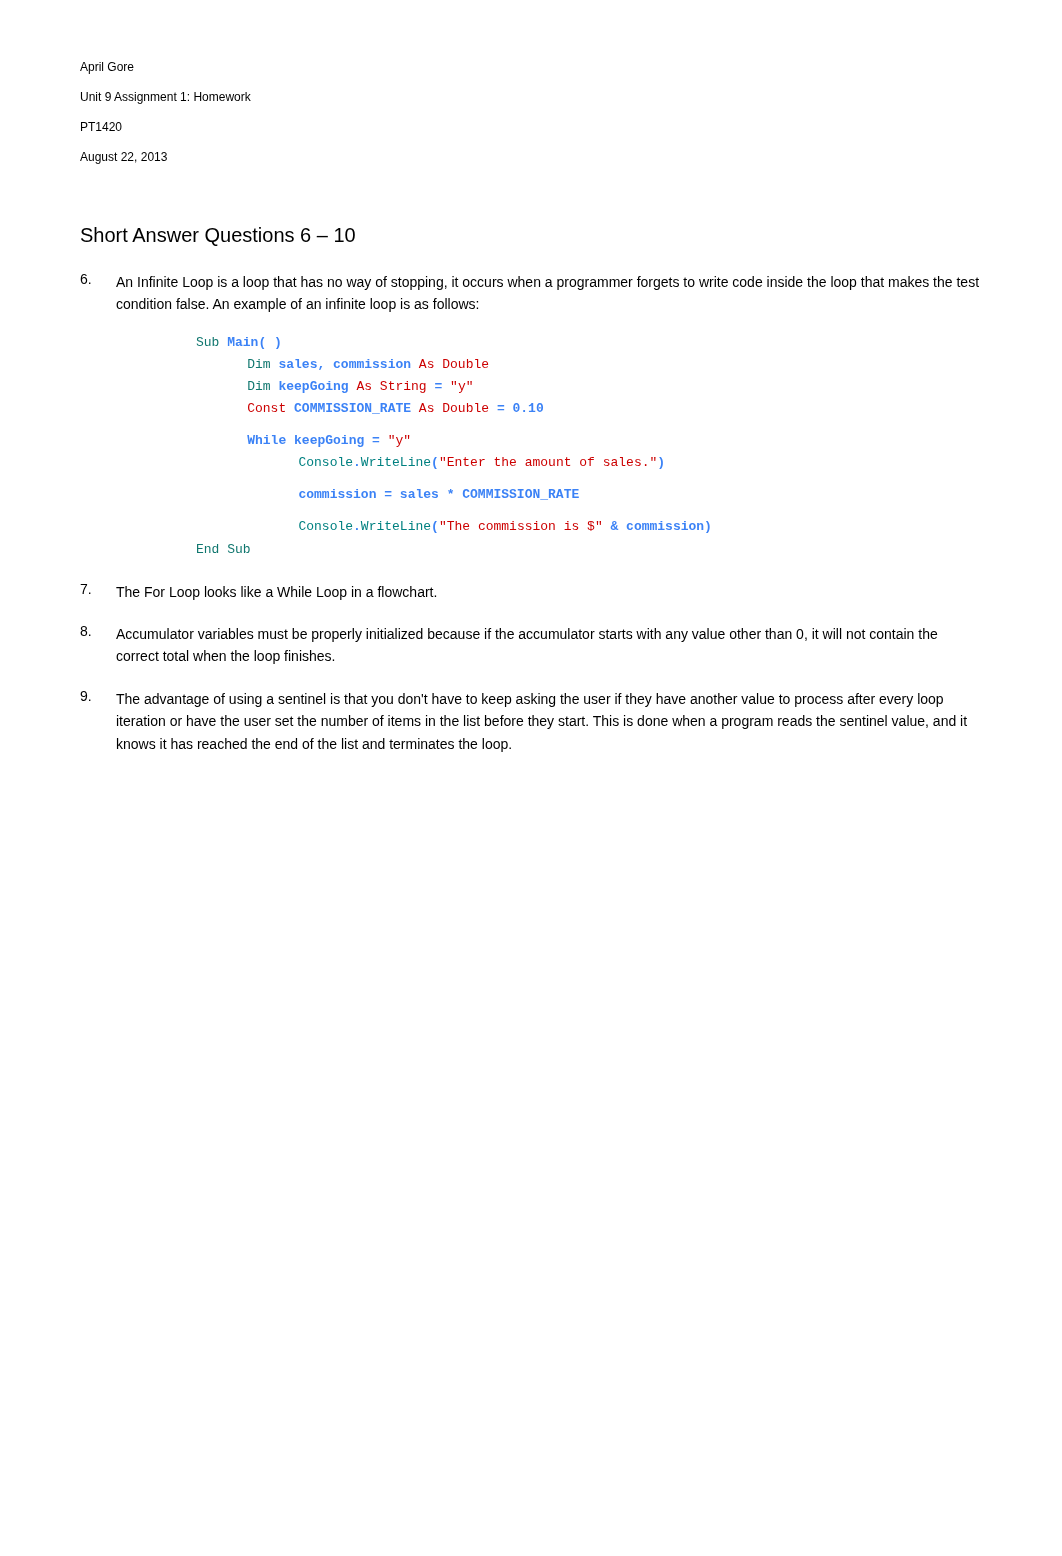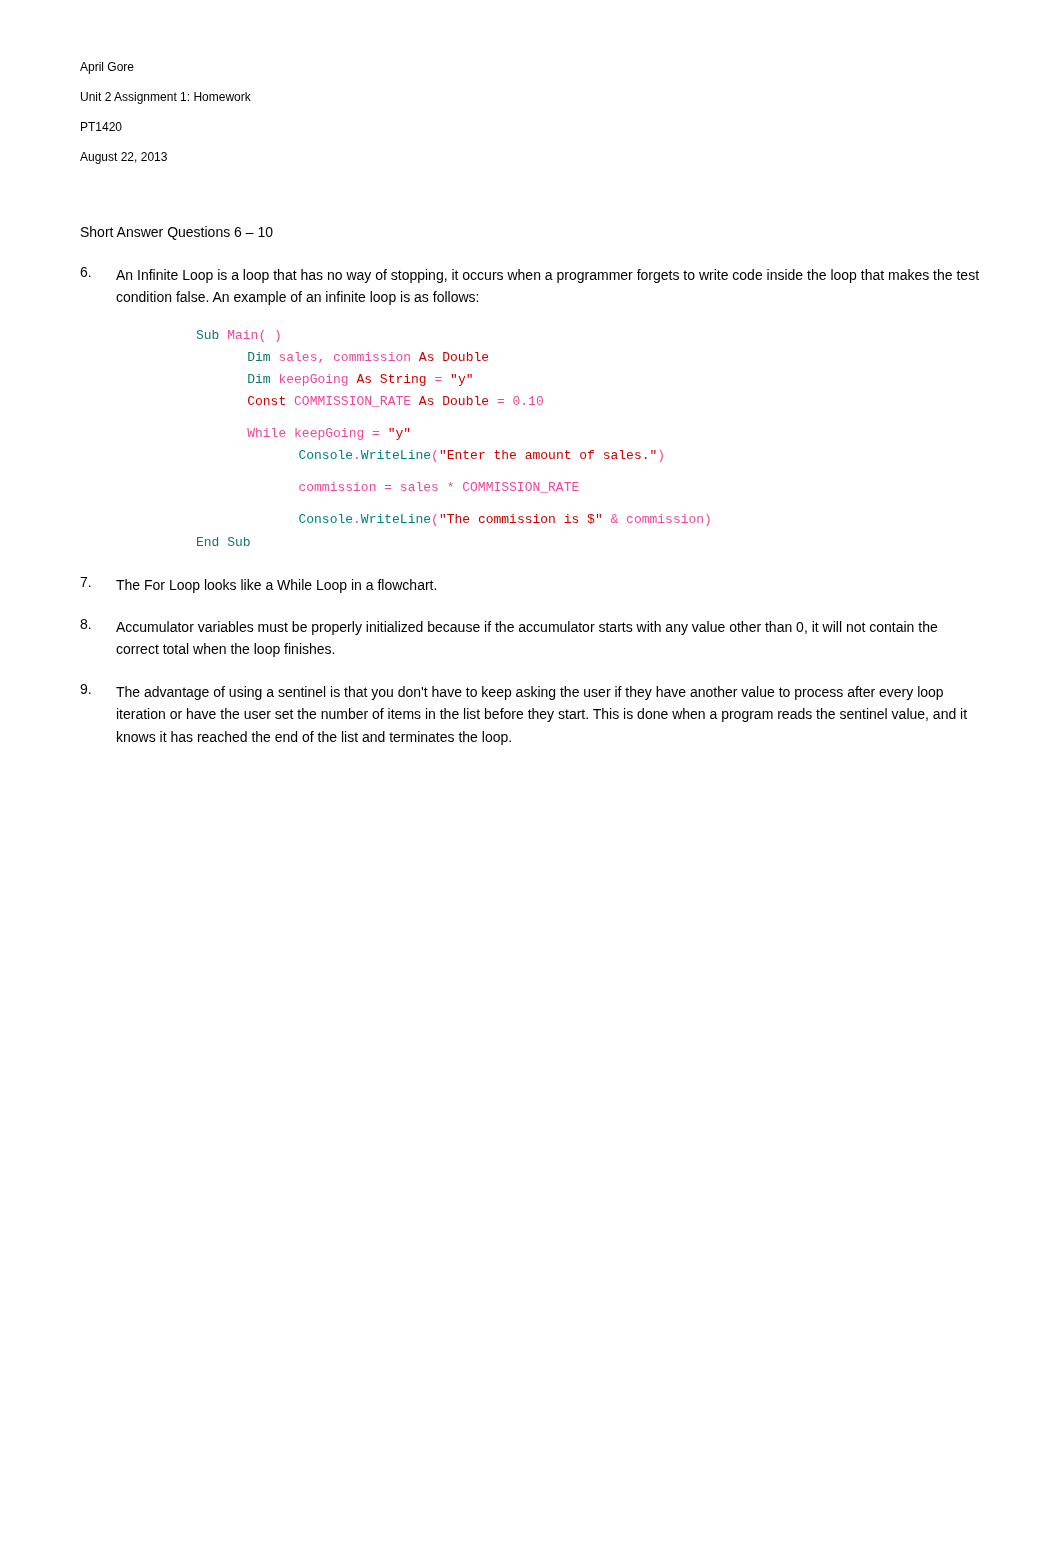--- a/index.html
+++ b/index.html
@@ -18,21 +18,21 @@
     }
     .header-section {
       margin-bottom: 60px;
     }
     .header-line {
       margin-bottom: 16px;
       font-size: 12px;
     }
     .section-title {
       margin-bottom: 24px;
-      font-size: 14px;
+      font-size: 20px;
     }
     .question-block {
       margin-bottom: 24px;
     }
     .question-item {
       display: flex;
       margin-bottom: 20px;
       align-items: flex-start;
     }
     .question-number {
@@ -58,32 +58,33 @@
     .kw-blue {
       color: #0f766e;
     }
     .kw-red {
       color: #cc0000;
     }
     .kw-teal {
       color: #008080;
     }
     .text-black {
-      color: #ec4899;
+      color: #3b82f6;
+      font-weight: bold;
     }
     .indent1 { margin-left: 20px; }
     .indent2 { margin-left: 40px; }
     .spacer { height: 10px; }
   </style>
 </head>
 <body>
 
 <div class="header-section">
   <div class="header-line">April Gore</div>
-  <div class="header-line">Unit 2 Assignment 1: Homework</div>
+  <div class="header-line">Unit 9 Assignment 1: Homework</div>
   <div class="header-line">PT1420</div>
   <div class="header-line">August 22, 2013</div>
 </div>
 
 <div class="section-title">Short Answer Questions 6 – 10</div>
 
 <div class="question-block">
 
   <div class="question-item">
     <span class="question-number">6.</span>

